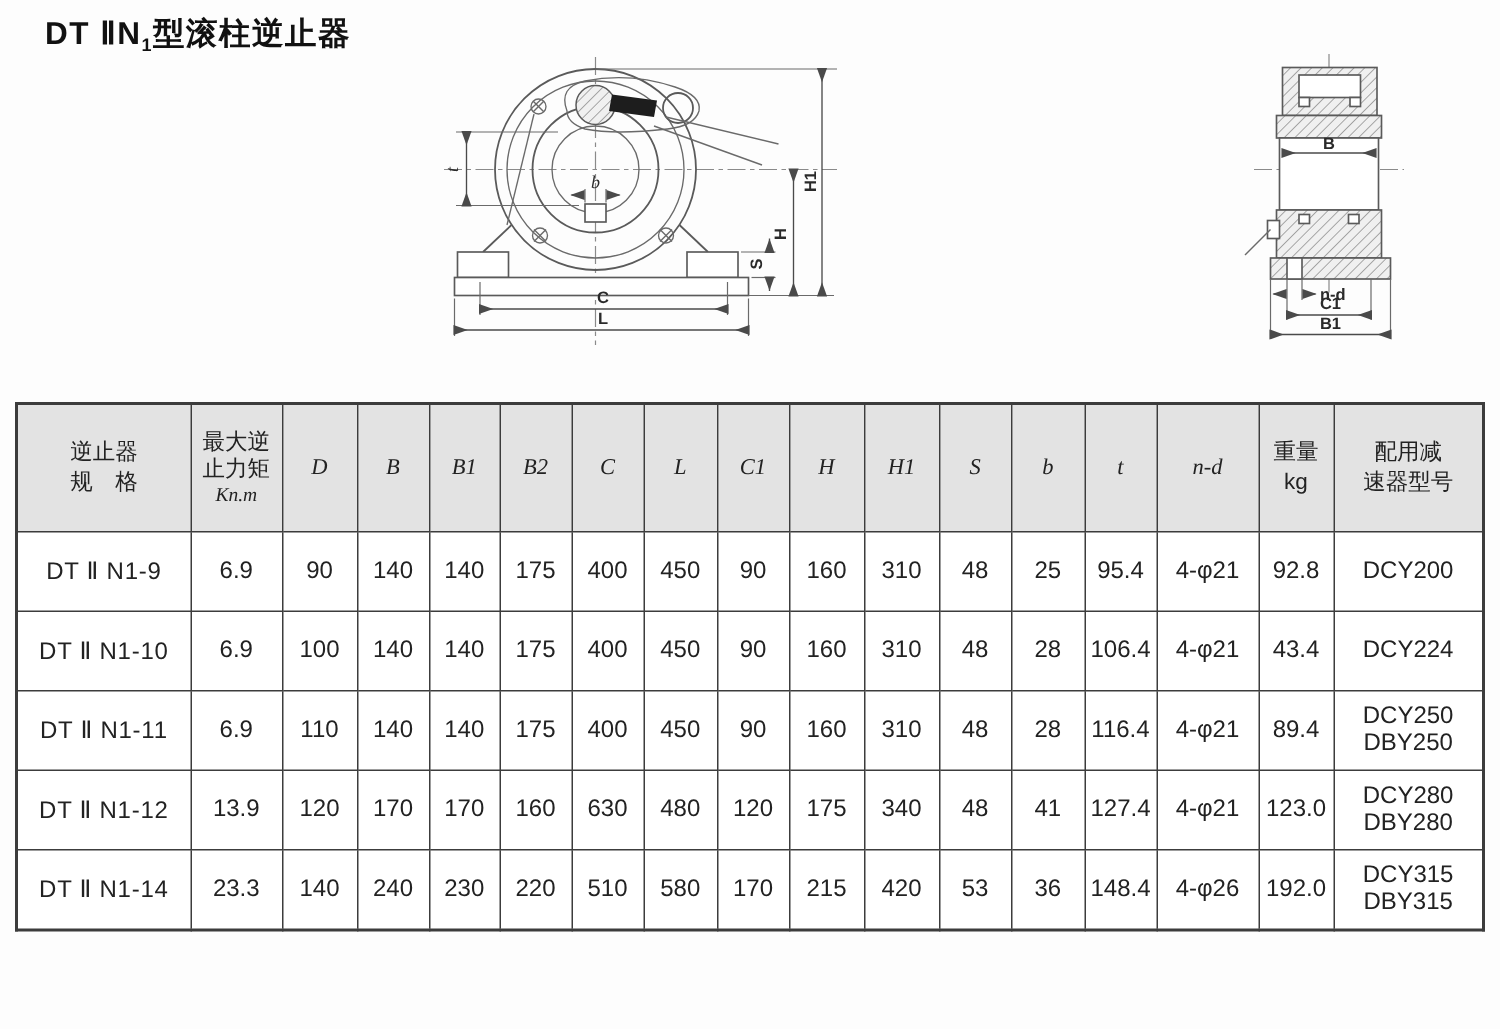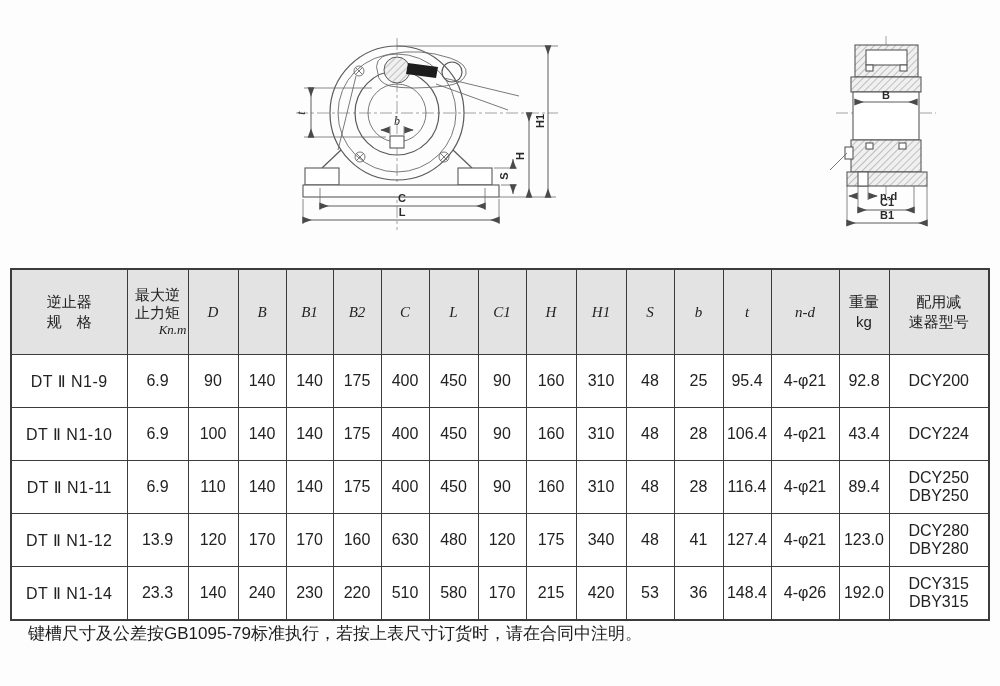--- a/index.html
+++ b/index.html
@@ -20,21 +20,21 @@
   }
   .spec-table th,.spec-table td{
     border:1px solid #3c3c3c;text-align:center;vertical-align:middle;
     padding:0 1px;overflow:hidden;
   }
   .spec-table thead th{
     background:#e3e3e3;font-weight:normal;height:84px;font-size:15px;color:#222;
   }
   .spec-table tbody td{height:52px;background:#fff;font-size:16px;color:#222;}
   .hletter{font-family:"Liberation Serif", serif;font-style:italic;font-size:16px;}
-  .hunit{font-family:"Liberation Serif", serif;font-style:italic;font-size:13px;display:block;text-align:right;}
+  .hunit{font-family:"Liberation Serif", serif;font-style:italic;font-size:13px;display:block;}
   .hline{display:block;line-height:20px;}
   .cell-spec{font-size:14.5px;letter-spacing:0.5px;}
   .cell-small{font-size:15px;}
   .cell-reducer{font-size:14.5px;}
   .rl{display:block;line-height:18px;text-align:center;}
   .notes{position:absolute;left:28px;top:619px;font-size:17px;line-height:29px;color:#1c1c1c;}
   
   .out{stroke:#5a5a5a;stroke-width:1.2;fill:none;}
   .thin{stroke:#6a6a6a;stroke-width:0.9;fill:none;}
   .cl{stroke:#8a8a8a;stroke-width:0.8;fill:none;stroke-dasharray:12 3 3 3;}
@@ -195,20 +195,23 @@
 
       <g>
         <line class="ext" x1="847" y1="186" x2="847" y2="226"></line>
         <line class="ext" x1="927" y1="186" x2="927" y2="226"></line>
         <line class="dim" x1="847" y1="223" x2="927" y2="223" marker-start="url(#ar)" marker-end="url(#ar)"></line>
         <text class="dlabel" x="887" y="219" text-anchor="middle">B1</text>
       </g>
     </g>
   </svg>
 
+  <div class="title">
+    <span>DT ⅡN</span><sub>1</sub><span>型滚柱逆止器</span>
+  </div>
 
   <table class="spec-table">
     <colgroup>
       <col style="width:116px">
         <col style="width:61px">
         <col style="width:50px">
         <col style="width:48px">
       <col style="width:47px">
         <col style="width:48px">
         <col style="width:48px">
@@ -365,16 +368,15 @@
         <td class="cell-small">192.0</td>
         <td class="cell-reducer">
           <span class="rl">DCY315</span>
             <span class="rl">DBY315</span>
         </td>
       </tr>
     </tbody>
   </table>
 
   <div class="notes">
-    <div>键槽尺寸及公差按GB1095-79标准执行，若按上表尺寸订货时，请在合同中注明。</div>
   </div>
 
 </div>
 
 </body></html>

